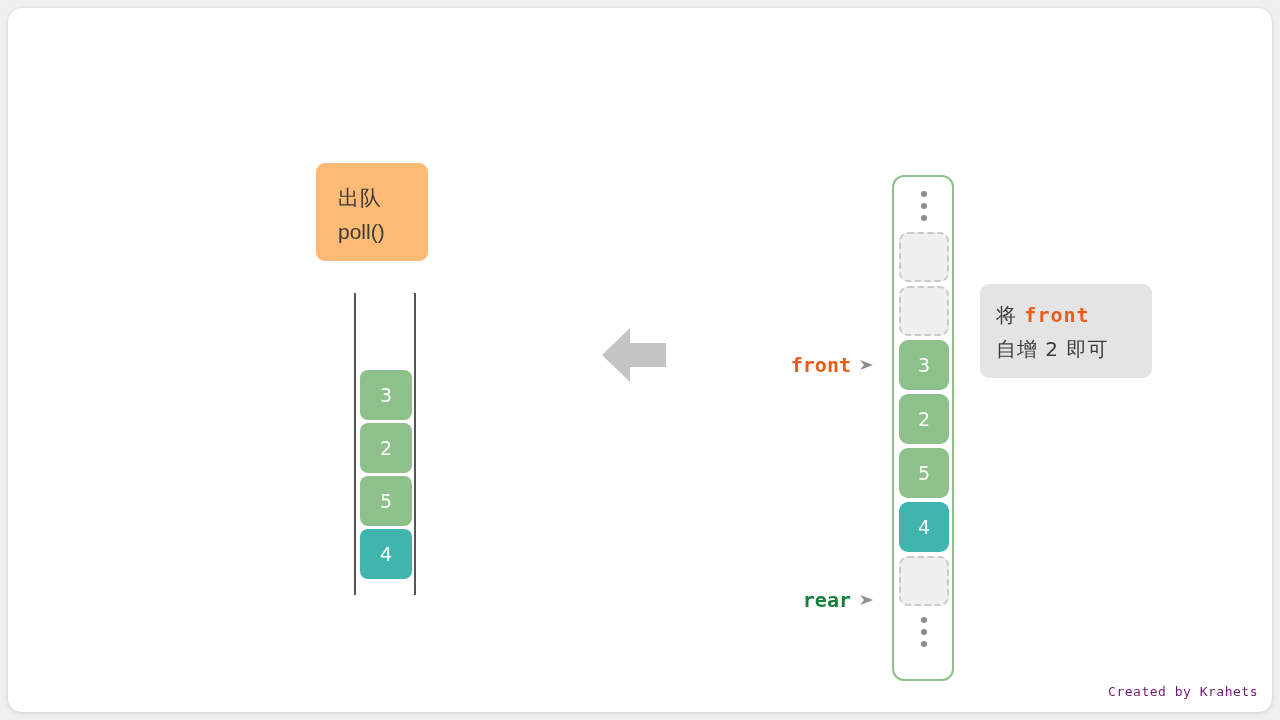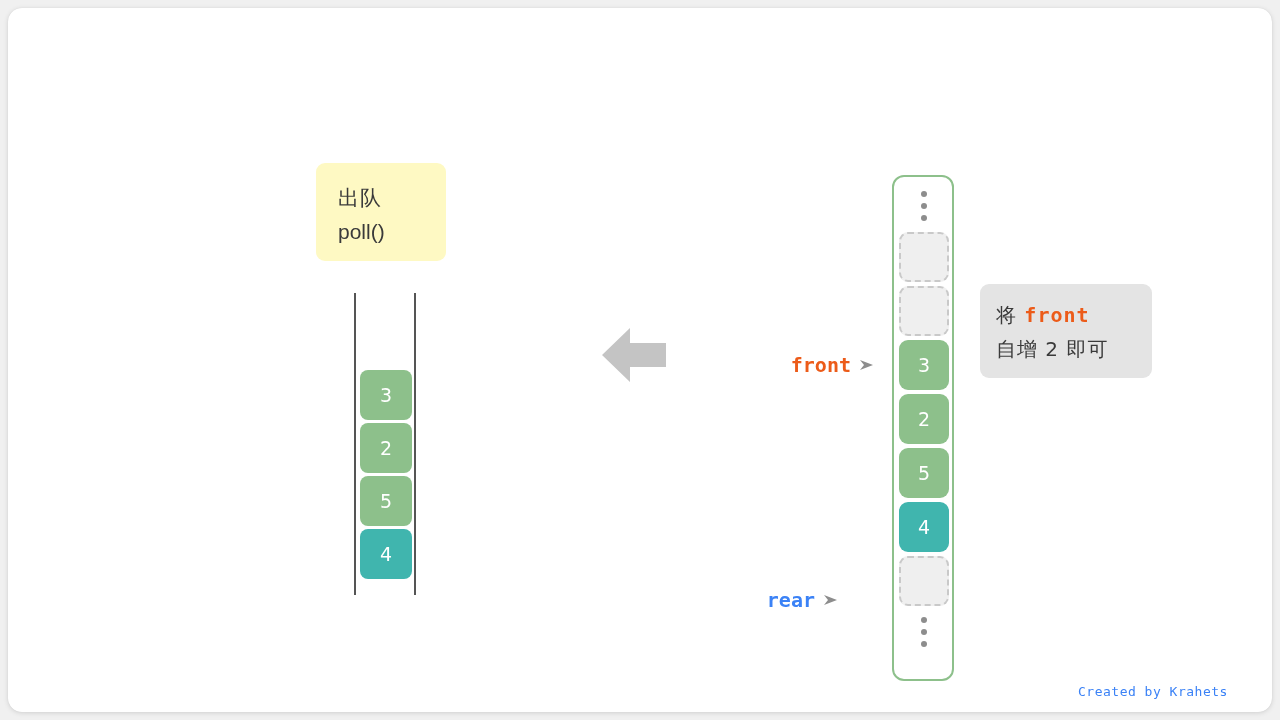--- a/index.html
+++ b/index.html
@@ -25,23 +25,23 @@
     overflow: hidden;
   }
 
   
   .abs { position: absolute; }
 
   
   #op-box {
     left: 308px;
     top: 155px;
-    width: 130px;
+    width: 112px;
     height: 98px;
-    background: #fef9c3;
+    background: #fdba74;
     border-radius: 9px;
     box-sizing: border-box;
     padding: 18px 10px 0 22px;
   }
   #op-box .line1 {
     font-family: "DejaVu Sans", "Liberation Sans", sans-serif;
     font-size: 21px;
     color: #3a3a3a;
     line-height: 34px;
     letter-spacing: 1px;
@@ -124,25 +124,25 @@
     font-weight: bold;
   }
   #ptr-front {
     left: 700px;
     top: 343px;
     width: 168px;
     height: 28px;
     color: #ec5b19;
   }
   #ptr-rear {
-    left: 664px;
+    left: 700px;
     top: 578px;
     width: 168px;
     height: 28px;
-    color: #3b82f6;
+    color: #15803d;
   }
   .ptr .arrowhead {
     margin-left: 9px;
     display: inline-block;
     line-height: 0;
   }
 
   
   #array-box {
     left: 884px;
@@ -220,24 +220,24 @@
     font-size: 20px;
     font-weight: bold;
     color: #ec5b19;
   }
 
   
   #credit {
     left: 1070px;
     top: 676px;
     width: 180px;
-    text-align: left;
+    text-align: right;
     font-family: "DejaVu Sans Mono", "Liberation Mono", monospace;
     font-size: 13px;
-    color: #3b82f6;
+    color: #701a75;
     letter-spacing: 0.5px;
   }
 </style>
 </head>
 <body>
 
 <div id="canvas">
 
   <div id="op-box" class="abs">
     <div class="line1">出队</div>

